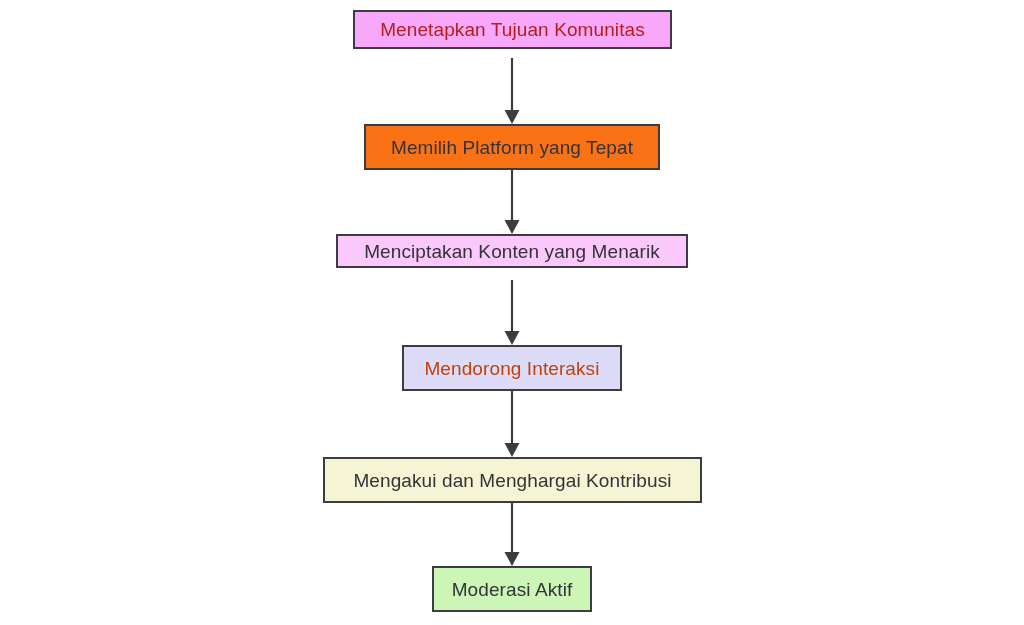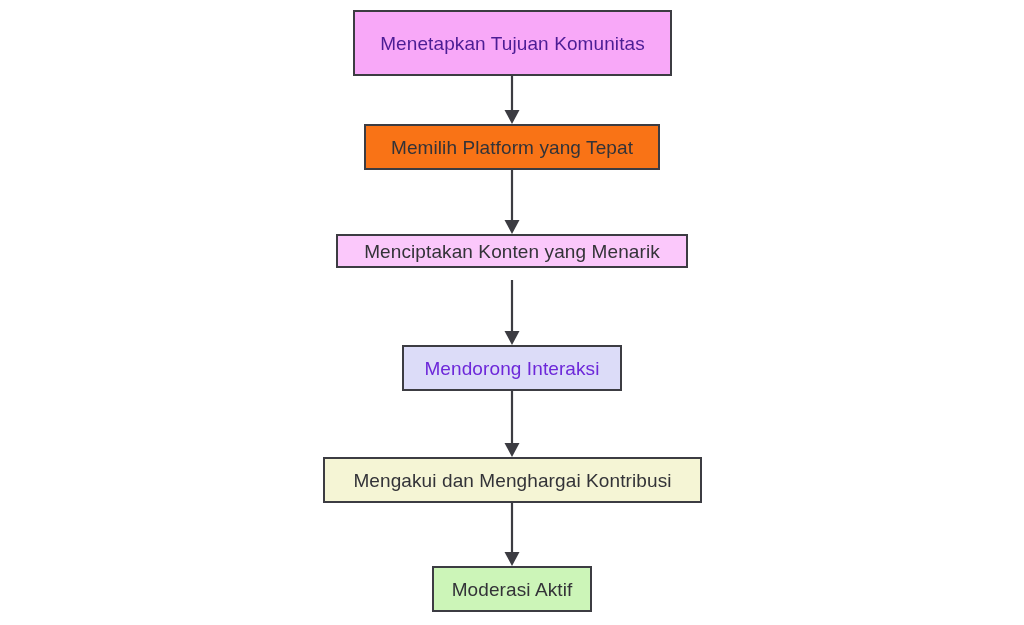--- a/index.html
+++ b/index.html
@@ -70,30 +70,30 @@
           <polygon points="504.5,443 519.5,443 512,457" fill="#3c3c42"></polygon>
         </g>
         <g>
           <line x1="512" y1="503" x2="512" y2="553" stroke="#3c3c42" stroke-width="2.2"></line>
           <polygon points="504.5,552 519.5,552 512,566" fill="#3c3c42"></polygon>
         </g>
       </svg>
     </div>
 
   <div id="nodes-layer">
-      <div class="flow-node" style="left: 353px; top: 10px; width: 319px; height: 66px; background: rgb(248, 168, 248); border-color: rgb(60, 60, 66); color: #4c1d95;">
+      <div class="flow-node" style="left: 353px; top: 10px; width: 319px; height: 39px; background: rgb(248, 168, 248); border-color: rgb(60, 60, 66); color: #b91c1c;">
         <span class="flow-node-label">Menetapkan Tujuan Komunitas</span>
       </div>
       <div class="flow-node" style="left: 364px; top: 124px; width: 296px; height: 46px; background: #f97316; border-color: rgb(60, 60, 66); color: rgb(51, 51, 56);">
         <span class="flow-node-label">Memilih Platform yang Tepat</span>
       </div>
       <div class="flow-node" style="left: 336px; top: 234px; width: 352px; height: 34px; background: rgb(251, 200, 251); border-color: rgb(60, 60, 66); color: rgb(51, 51, 56);">
         <span class="flow-node-label">Menciptakan Konten yang Menarik</span>
       </div>
-      <div class="flow-node" style="left: 402px; top: 345px; width: 220px; height: 46px; background: rgb(220, 220, 248); border-color: rgb(60, 60, 66); color: #6d28d9;">
+      <div class="flow-node" style="left: 402px; top: 345px; width: 220px; height: 46px; background: rgb(220, 220, 248); border-color: rgb(60, 60, 66); color: #c2410c;">
         <span class="flow-node-label">Mendorong Interaksi</span>
       </div>
       <div class="flow-node" style="left: 323px; top: 457px; width: 379px; height: 46px; background: rgb(245, 245, 213); border-color: rgb(60, 60, 66); color: rgb(51, 51, 56);">
         <span class="flow-node-label">Mengakui dan Menghargai Kontribusi</span>
       </div>
       <div class="flow-node" style="left: 432px; top: 566px; width: 160px; height: 46px; background: rgb(204, 245, 184); border-color: rgb(60, 60, 66); color: rgb(51, 51, 56);">
         <span class="flow-node-label">Moderasi Aktif</span>
       </div>
     </div>
 

